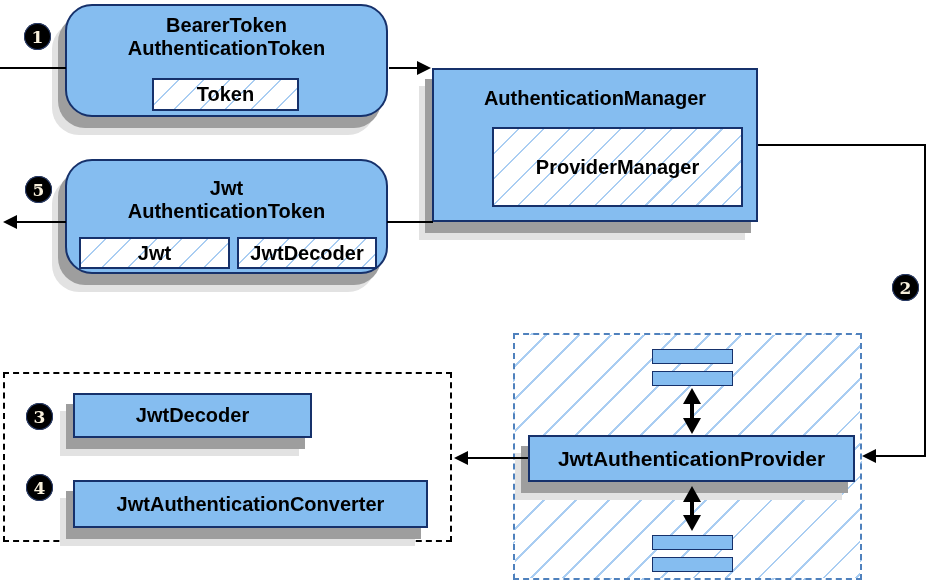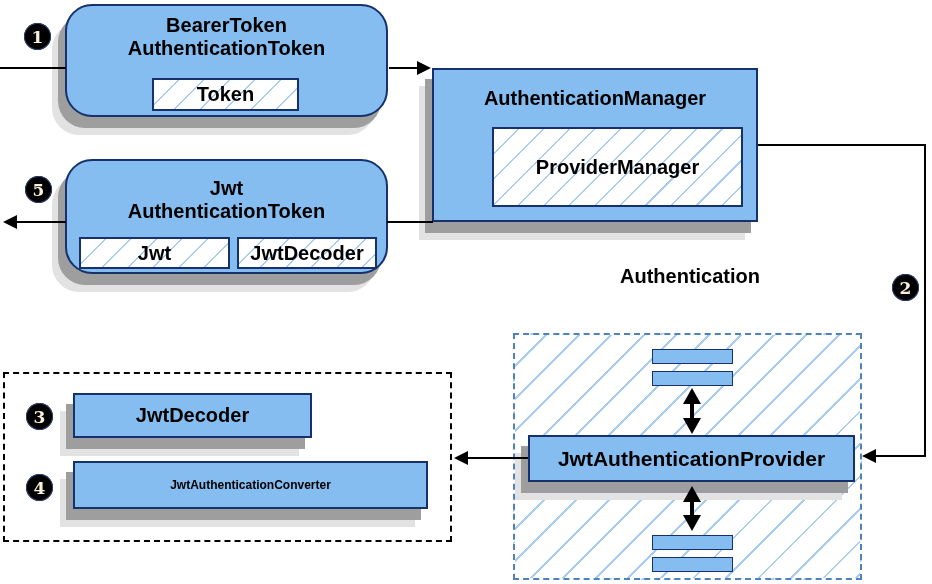--- a/index.html
+++ b/index.html
@@ -63,41 +63,40 @@
   .authmgr-box{left:432px;top:68px;width:326px;height:154px;padding-top:17px;}
   .authmgr-box .chip{left:38px;top:57px;width:251px;height:80px;font-size:20px;margin-left:20px;}
   .provider-box{
     left:528px;top:435px;width:327px;height:47px;
     font-size:21px;display:flex;align-items:center;justify-content:center;text-align:right;
   }
   .stack-rect{position:absolute;width:81px;height:15px;left:652px;z-index:3;box-sizing:border-box;
     background:var(--node-fill);border:1.5px solid var(--node-border);}
   .decoder-box{left:73px;top:393px;width:239px;height:45px;font-size:20px;
     display:flex;align-items:center;justify-content:center;}
-  .converter-box{left:73px;top:461px;width:355px;height:48px;font-size:12px;
+  .converter-box{left:73px;top:480px;width:355px;height:48px;font-size:20px;
     display:flex;align-items:center;justify-content:center;}
   
   .badge{
     position:absolute;width:27px;height:27px;border-radius:50%;z-index:6;
     background:var(--badge-bg);color:var(--badge-text);
     display:flex;align-items:center;justify-content:center;
     font-family:"DejaVu Serif",serif;font-weight:bold;font-size:17px;
     box-shadow:0 0 0 1px #2A3E6E inset;
   }
 </style>
 </head>
 <body>
 
 <div class="canvas">
 
   <div class="providers-region"></div>
   <div class="resolvers-region"></div>
 
   <div class="region-label">
-    <div>Authentication</div>
   </div>
 
   <svg class="connectors" width="932" height="584" viewBox="0 0 932 584">
     <g>
       <line x1="0" y1="68" x2="66" y2="68" stroke="#000" stroke-width="2"></line>
     </g>
     <g>
       <line x1="389" y1="68" x2="419" y2="68" stroke="#000" stroke-width="2"></line>
       <polygon points="431,68 417,61 417,75" fill="#000"></polygon>
     </g>

